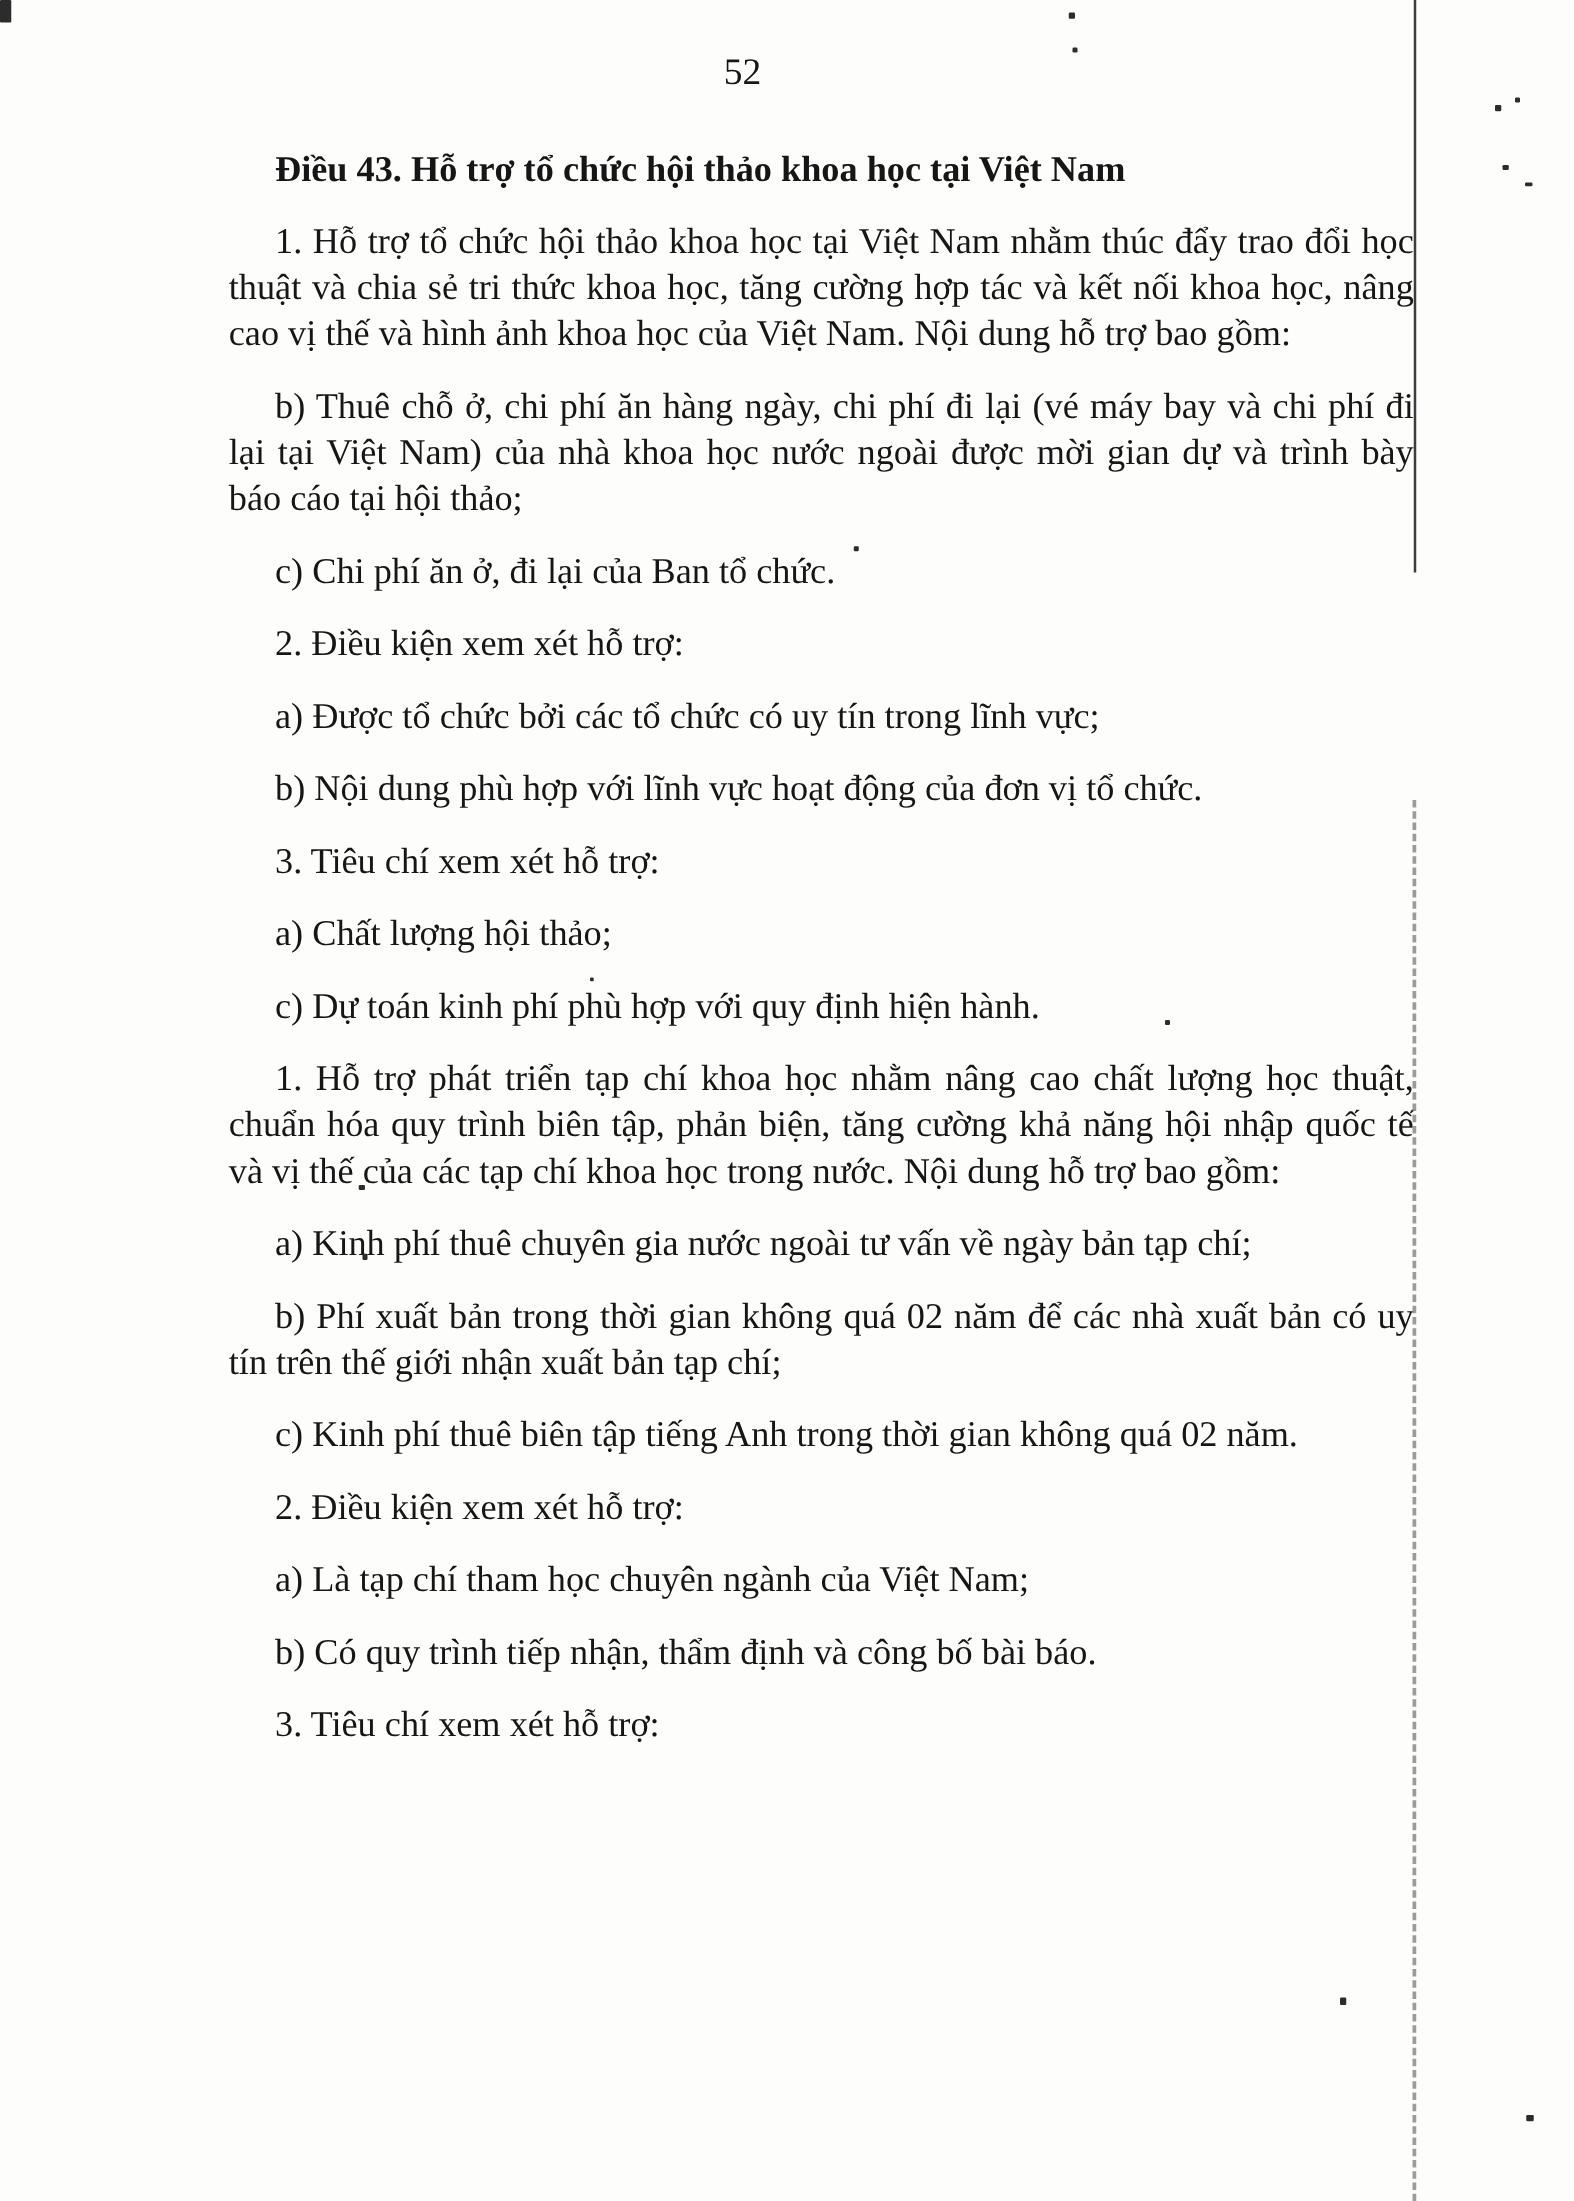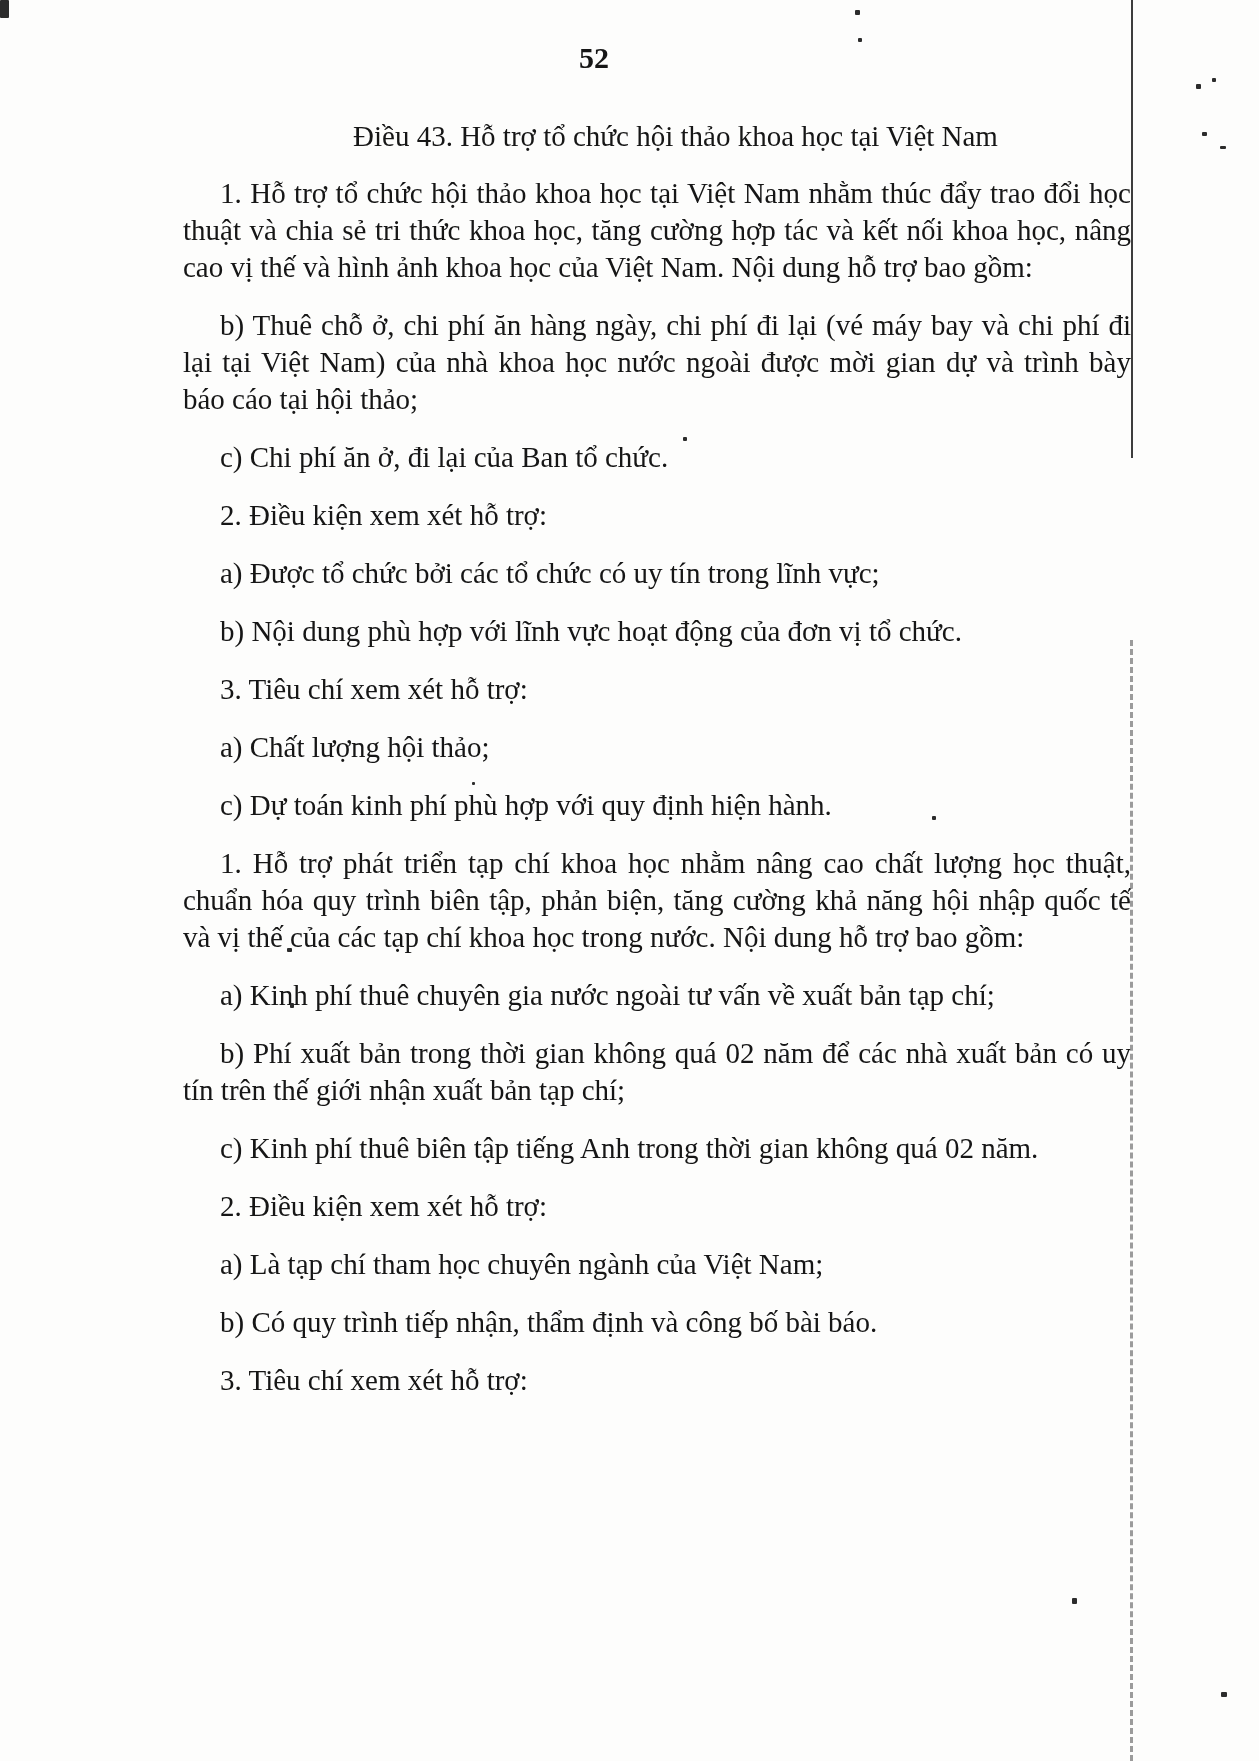--- a/index.html
+++ b/index.html
@@ -17,42 +17,41 @@
     color: #161616;
   }
   .page-number {
     position: absolute;
     top: 40px;
     left: 544px;
     width: 100px;
     text-align: center;
     font-size: 30px;
     line-height: 36px;
-    font-weight: bold;
   }
   .content {
     position: absolute;
     left: 183px;
     top: 118px;
     width: 948px;
     font-size: 29px;
     line-height: 37px;
     text-align: justify;
   }
   .content p {
     margin: 0 0 21px 0;
     text-indent: 37px;
   }
   .content h2 {
     font-size: 29px;
     line-height: 37px;
-    font-weight: normal;
+    font-weight: bold;
     margin: 0 0 20px 0;
     text-indent: 37px;
-    text-align: center;
+    text-align: left;
   }
   .article-44 h2 {
     margin-top: 2px;
   }
   
   .scan-line-solid {
     position: absolute;
     left: 1131px;
     top: 0;
     width: 2px;
@@ -91,21 +90,21 @@
       <p>2. Điều kiện xem xét hỗ trợ:</p>
       <p>a) Được tổ chức bởi các tổ chức có uy tín trong lĩnh vực;</p>
       <p>b) Nội dung phù hợp với lĩnh vực hoạt động của đơn vị tổ chức.</p>
       <p>3. Tiêu chí xem xét hỗ trợ:</p>
       <p>a) Chất lượng hội thảo;</p>
       <p>c) Dự toán kinh phí phù hợp với quy định hiện hành.</p>
     </section>
 
     <section class="article-44">
       <p>1. Hỗ trợ phát triển tạp chí khoa học nhằm nâng cao chất lượng học thuật, chuẩn hóa quy trình biên tập, phản biện, tăng cường khả năng hội nhập quốc tế và vị thế của các tạp chí khoa học trong nước. Nội dung hỗ trợ bao gồm:</p>
-      <p>a) Kinh phí thuê chuyên gia nước ngoài tư vấn về xuất bản tạp chí;</p>
+      <p>a) Kinh phí thuê chuyên gia nước ngoài tư vấn về ngày bản tạp chí;</p>
       <p>b) Phí xuất bản trong thời gian không quá 02 năm để các nhà xuất bản có uy tín trên thế giới nhận xuất bản tạp chí;</p>
       <p>c) Kinh phí thuê biên tập tiếng Anh trong thời gian không quá 02 năm.</p>
       <p>2. Điều kiện xem xét hỗ trợ:</p>
       <p>a) Là tạp chí tham học chuyên ngành của Việt Nam;</p>
       <p>b) Có quy trình tiếp nhận, thẩm định và công bố bài báo.</p>
       <p>3. Tiêu chí xem xét hỗ trợ:</p>
     </section>
 
   </div>
 

